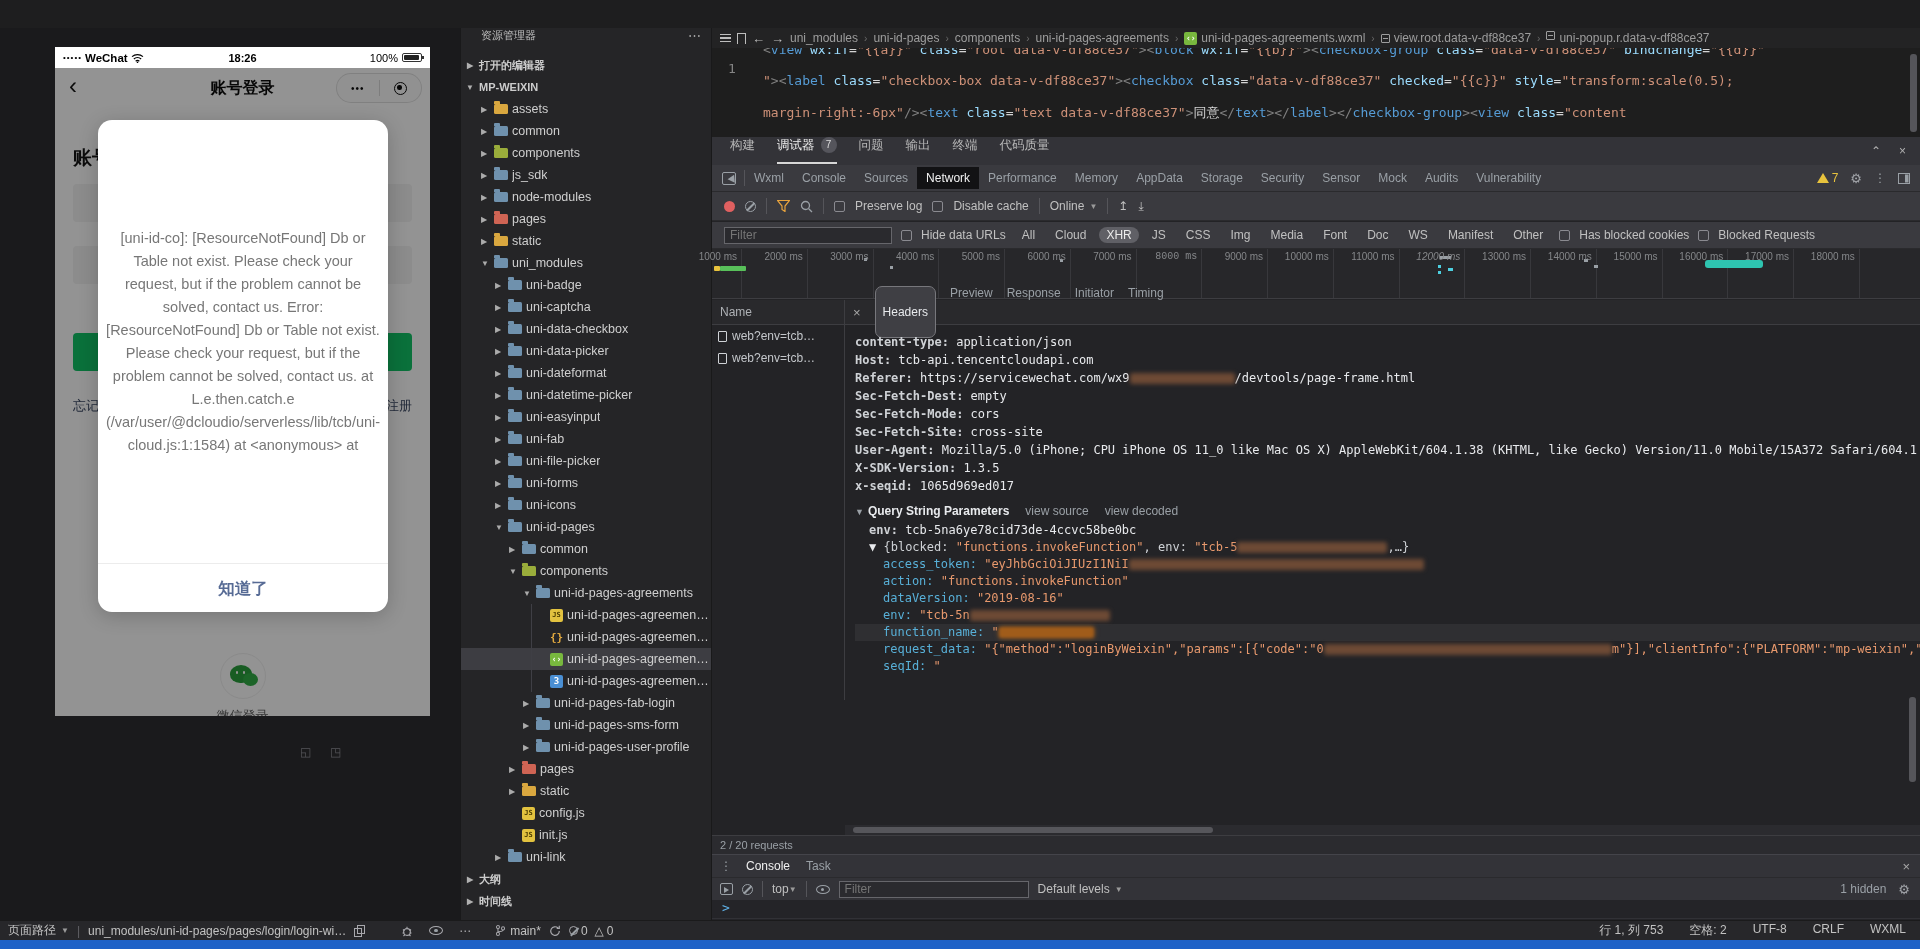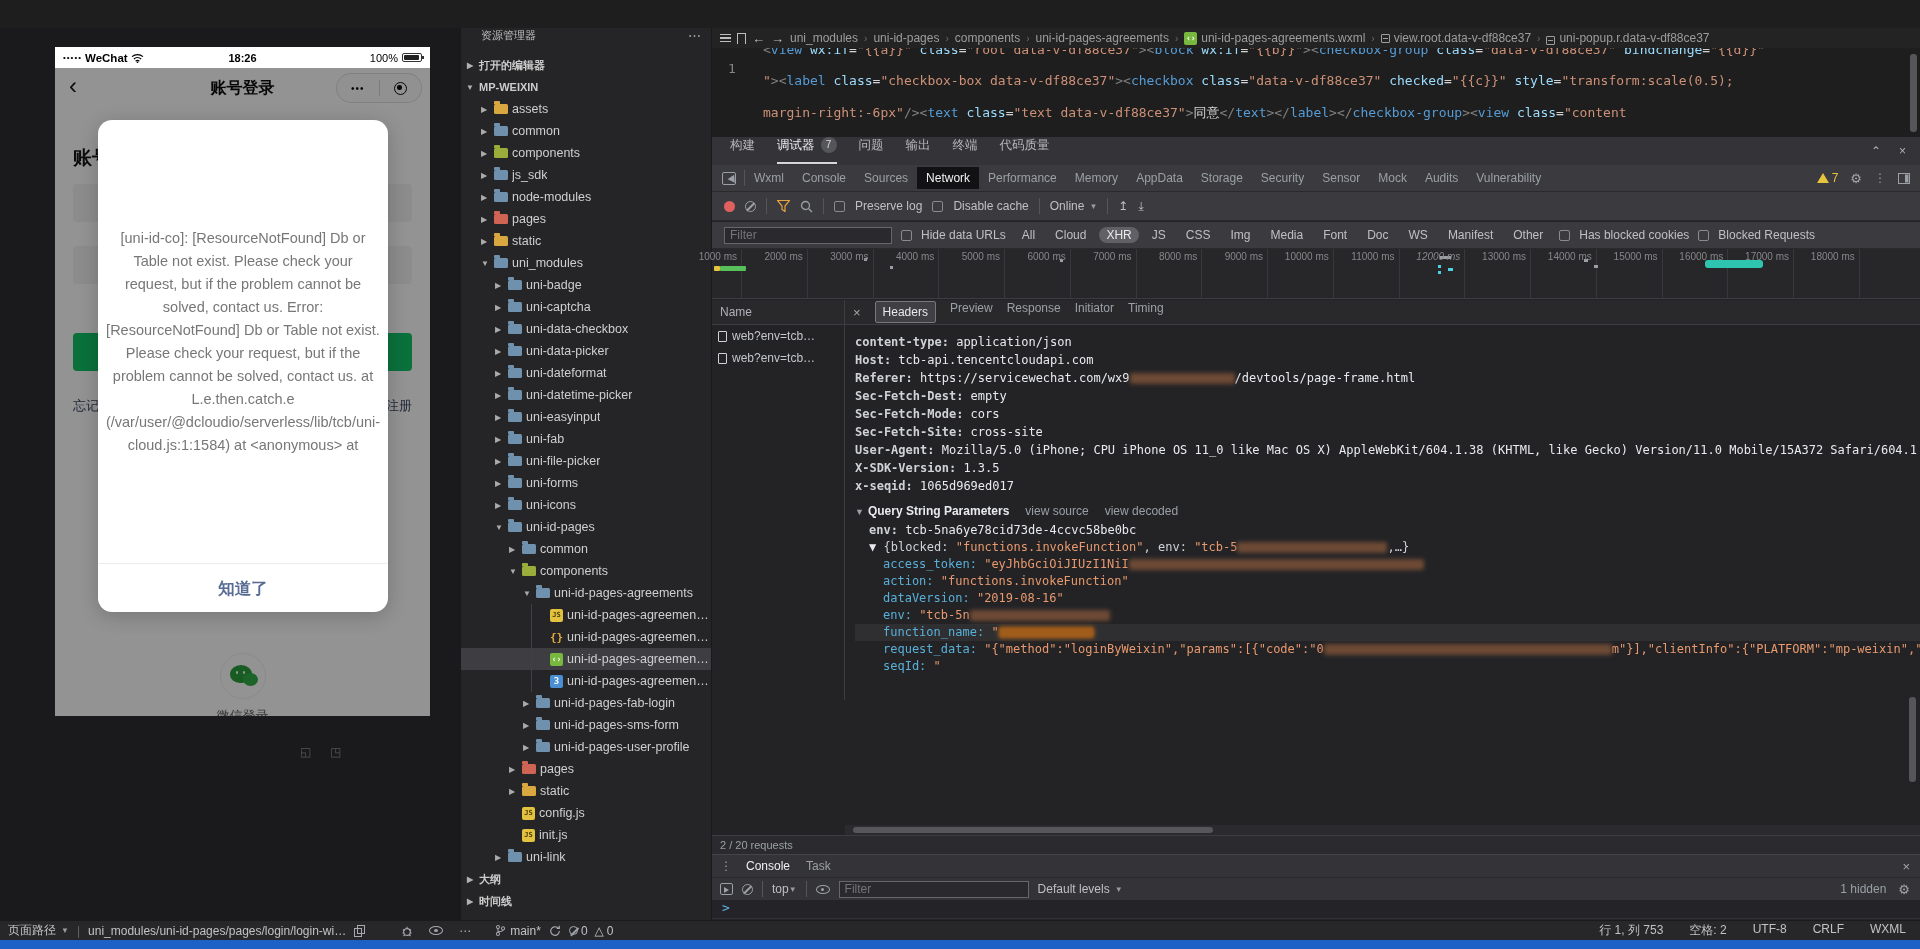--- a/index.html
+++ b/index.html
@@ -133,21 +133,21 @@
   .pill { padding:1px 7px; border-radius:9px; white-space:nowrap; }
   .pill.act { background:#606066; color:#ebebeb; }
   #ruler { position:absolute; left:0; top:112px; right:0; height:14px; }
   .tick-lbl { position:absolute; top:2px; font-size:10px; color:#85878a; transform:translateX(-100%); padding-right:4px; white-space:nowrap; }
   #band { position:absolute; left:0; top:112px; right:0; height:50px; background:#27272a; border-bottom:1px solid #3d3d41; }
   .gridl { position:absolute; top:0; bottom:0; width:1px; background:#38383c; }
   .mark { position:absolute; }
   
   #name-head { position:absolute; left:0; top:163px; width:133px; height:25px; border-bottom:1px solid #3d3d41; border-right:1px solid #3d3d41; display:flex; align-items:center; padding-left:8px; color:#aeb1b5; background:#29292c; }
   #detail-tabs { position:absolute; left:133px; top:163px; right:0; height:25px; border-bottom:1px solid #3d3d41; display:flex; align-items:center; gap:14px; padding-left:8px; color:#9aa0a6; background:#29292c; }
-  .dtab.act { border:1px solid #77777c; background:#3f3f44; border-radius:2px; padding:3px 7px; color:#e8eaed; }
+  .dtab.act { border:1px solid #77777c; background:#3f3f44; border-radius:7px; padding:18px 7px; color:#e8eaed; }
   #req-col { position:absolute; left:0; top:188px; width:133px; bottom:220px; border-right:1px solid #3d3d41; }
   .req { height:22px; display:flex; align-items:center; gap:5px; padding-left:6px; color:#c3c6ca; font-size:12px; white-space:nowrap; overflow:hidden; }
   .doc { width:9px; height:11px; border:1px solid #cfd2d6; border-radius:1px; flex:none; }
   #detail { position:absolute; left:133px; top:188px; right:0; height:500px; overflow:hidden; font-family:"DejaVu Sans Mono", monospace; font-size:12px; color:#e8eaed; padding:8px 0 0 10px; }
   .hrow { height:18px; line-height:18px; white-space:nowrap; }
   .hname { color:#cfd2d6; font-weight:700; }
   .sechead { height:20px; line-height:20px; margin-top:6px; color:#e8eaed; font-family:"Liberation Sans",sans-serif; font-weight:700; font-size:12px; }
   .sechead .tri { color:#9aa0a6; font-size:9px; margin-right:4px; }
   .seclink { color:#9aa0a6; font-weight:400; margin-left:16px; }
   .prow2 { height:17px; line-height:17px; white-space:nowrap; }
@@ -560,21 +560,21 @@
           <span style="display: flex; align-items: center; gap: 4px;">
             <span class="ficon fi-vue">‹›</span>
             <span>uni-id-pages-agreements.wxml</span>
           </span>
           <span class="sep">›</span>
           <span style="display: flex; align-items: center; gap: 4px;">
             <span class="cube"></span>
             <span>view.root.data-v-df88ce37</span>
           </span>
           <span class="sep">›</span>
-          <span style="display: flex; align-items: flex-end; gap: 4px;">
+          <span style="display: flex; align-items: flex-start; gap: 4px;">
             <span class="cube"></span>
             <span>uni-popup.r.data-v-df88ce37</span>
           </span>
         </span>
     </div>
     <div id="code">
       <span class="gut">1</span>
       <div class="cline" id="cl0" style="top:-6px"><span class="cl-p">&lt;</span><span class="cl-t">view</span><span class="cl-o"> </span><span class="cl-a">wx:if</span><span class="cl-o">=</span><span class="cl-s">"{{a}}"</span><span class="cl-o"> </span><span class="cl-a">class</span><span class="cl-o">=</span><span class="cl-s">"root data-v-df88ce37"</span><span class="cl-p">&gt;&lt;</span><span class="cl-t">block</span><span class="cl-o"> </span><span class="cl-a">wx:if</span><span class="cl-o">=</span><span class="cl-s">"{{b}}"</span><span class="cl-p">&gt;&lt;</span><span class="cl-t">checkbox-group</span><span class="cl-o"> </span><span class="cl-a">class</span><span class="cl-o">=</span><span class="cl-s">"data-v-df88ce37"</span><span class="cl-o"> </span><span class="cl-a">bindchange</span><span class="cl-o">=</span><span class="cl-s">"{{d}}"</span></div>
       <div class="cline" id="cl1" style="top:25px"><span class="cl-s">"</span><span class="cl-p">&gt;&lt;</span><span class="cl-t">label</span><span class="cl-o"> </span><span class="cl-a">class</span><span class="cl-o">=</span><span class="cl-s">"checkbox-box data-v-df88ce37"</span><span class="cl-p">&gt;&lt;</span><span class="cl-t">checkbox</span><span class="cl-o"> </span><span class="cl-a">class</span><span class="cl-o">=</span><span class="cl-s">"data-v-df88ce37"</span><span class="cl-o"> </span><span class="cl-a">checked</span><span class="cl-o">=</span><span class="cl-s">"{{c}}"</span><span class="cl-o"> </span><span class="cl-a">style</span><span class="cl-o">=</span><span class="cl-s">"transform:scale(0.5);</span></div>
       <div class="cline" id="cl2" style="top:56px"><span class="cl-s">margin-right:-6px"</span><span class="cl-p">/&gt;&lt;</span><span class="cl-t">text</span><span class="cl-o"> </span><span class="cl-a">class</span><span class="cl-o">=</span><span class="cl-s">"text data-v-df88ce37"</span><span class="cl-p">&gt;</span><span class="cl-x">同意</span><span class="cl-p">&lt;/</span><span class="cl-t">text</span><span class="cl-p">&gt;&lt;/</span><span class="cl-t">label</span><span class="cl-p">&gt;&lt;/</span><span class="cl-t">checkbox-group</span><span class="cl-p">&gt;&lt;</span><span class="cl-t">view</span><span class="cl-o"> </span><span class="cl-a">class</span><span class="cl-o">=</span><span class="cl-s">"content</span></div>
@@ -725,21 +725,21 @@
         <span class="mark" style="left: 993px; top: 11px; width: 58px; height: 8px; background: rgb(46, 196, 176); border-radius: 3px;"></span>
       </div>
     <div id="ruler">
         <span class="tick-lbl" style="left: 29px;">1000 ms</span>
         <span class="tick-lbl" style="left: 94.75px;">2000 ms</span>
         <span class="tick-lbl" style="left: 160.5px;">3000 ms</span>
         <span class="tick-lbl" style="left: 226.25px;">4000 ms</span>
         <span class="tick-lbl" style="left: 292px;">5000 ms</span>
         <span class="tick-lbl" style="left: 357.75px;">6000 ms</span>
         <span class="tick-lbl" style="left: 423.5px;">7000 ms</span>
-        <span class="tick-lbl" style="left: 489.25px;">8000 ms</span>
+        <span class="tick-lbl" style="left: 489.25px; font-family: Liberation Mono, monospace;">8000 ms</span>
         <span class="tick-lbl" style="left: 555px;">9000 ms</span>
         <span class="tick-lbl" style="left: 620.75px;">10000 ms</span>
         <span class="tick-lbl" style="left: 686.5px;">11000 ms</span>
         <span class="tick-lbl" style="left: 752.25px; font-style: italic;">12000 ms</span>
         <span class="tick-lbl" style="left: 818px;">13000 ms</span>
         <span class="tick-lbl" style="left: 883.75px;">14000 ms</span>
         <span class="tick-lbl" style="left: 949.5px;">15000 ms</span>
         <span class="tick-lbl" style="left: 1015.25px;">16000 ms</span>
         <span class="tick-lbl" style="left: 1081px;">17000 ms</span>
         <span class="tick-lbl" style="left: 1146.75px;">18000 ms</span>

